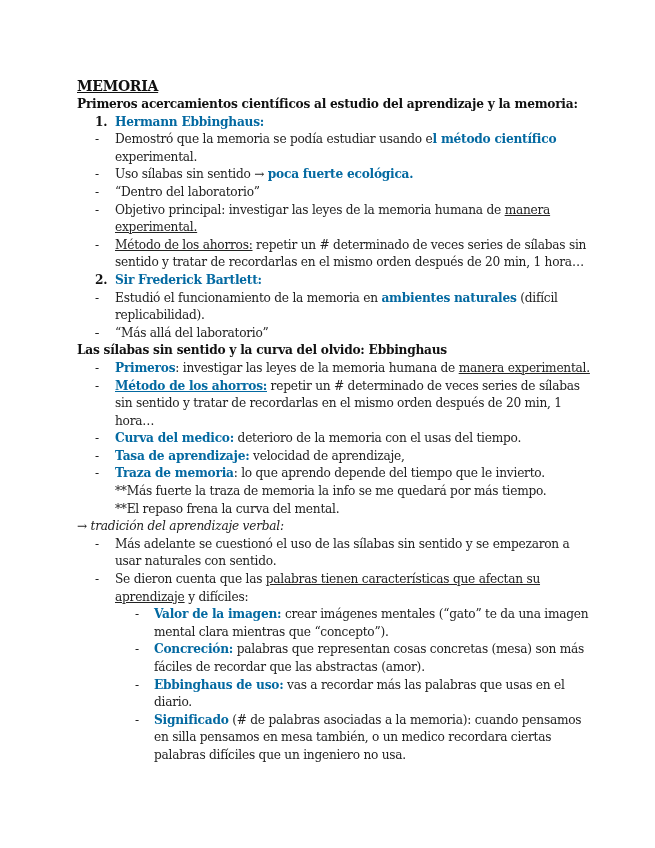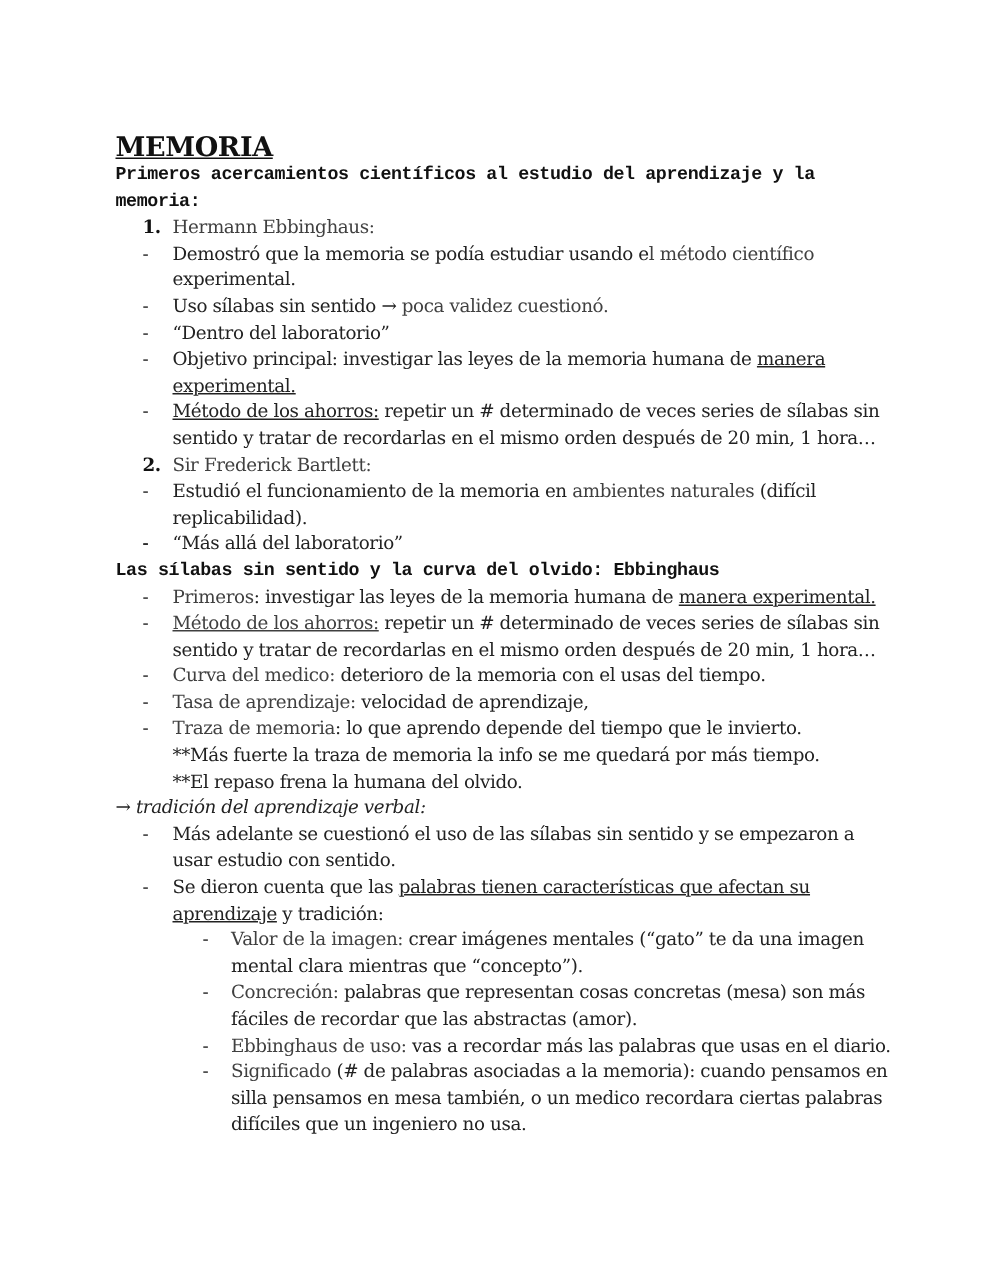--- a/index.html
+++ b/index.html
@@ -3,51 +3,51 @@
 <meta charset="utf-8">
 <style>
   html, body { margin: 0; padding: 0; background: #ffffff; }
   body { width: 655px; height: 848px; position: relative; overflow: hidden; }
   .page {
     position: absolute; left: 77px; top: 77px; width: 520px;
     font-family: "DejaVu Serif", "Liberation Serif", serif;
     font-size: 12.2px; line-height: 17.6px; color: #222222;
     letter-spacing: -0.25px;
   }
-  .title { font-weight: bold; text-decoration: underline; font-size: 18px; line-height: 19px; color: #111; margin-top: 12px; }
-  .heading { font-weight: bold; color: #111; font-family: Liberation Mono, monospace; }
+  .title { font-weight: bold; text-decoration: underline; font-size: 14px; line-height: 19px; color: #111; margin-top: 0; }
+  .heading { font-weight: bold; color: #111; }
   .row { position: relative; }
   .l1 { padding-left: 38px; }
   .l2 { padding-left: 77px; }
   .marker { position: absolute; top: 0; }
   .l1 .marker { left: 18px; }
   .l2 .marker { left: 58px; }
   .num { font-weight: bold; color: #111; }
-  b, .b { font-weight: normal; color: #404040; }
+  b, .b { font-weight: bold; color: #0369a1; }
   .u { text-decoration: underline; }
   .arrow-row { padding-left: 0; font-style: italic; }
 </style>
 </head>
 <body>
 
 <div class="page">
   <div class="title">MEMORIA</div>
   <div class="heading">Primeros acercamientos científicos al estudio del aprendizaje y la memoria:</div>
 
   <div class="row l1">
     <span class="marker num">1.</span>
     <span class="b">Hermann Ebbinghaus:</span>
   </div>
   <div class="row l1">
     <span class="marker">-</span>
     <span>Demostró que la memoria se podía estudiar usando e</span><b>l método científico</b><span> experimental.</span>
   </div>
   <div class="row l1">
     <span class="marker">-</span>
-    <span>Uso sílabas sin sentido → </span><b>poca validez cuestionó.</b>
+    <span>Uso sílabas sin sentido → </span><b>poca fuerte ecológica.</b>
   </div>
   <div class="row l1">
     <span class="marker">-</span>
     <span>“Dentro del laboratorio”</span>
   </div>
   <div class="row l1">
     <span class="marker">-</span>
     <span>Objetivo principal: investigar las leyes de la memoria humana de </span><span class="u">manera experimental.</span>
   </div>
   <div class="row l1">
@@ -86,32 +86,32 @@
   </div>
   <div class="row l1">
     <span class="marker">-</span>
     <b>Tasa de aprendizaje:</b><span> velocidad de aprendizaje,</span>
   </div>
   <div class="row l1">
     <span class="marker">-</span>
     <b>Traza de memoria</b><span>: lo que aprendo depende del tiempo que le invierto.</span>
   </div>
   <div class="row l1">**Más fuerte la traza de memoria la info se me quedará por más tiempo.</div>
-  <div class="row l1">**El repaso frena la humana del olvido.</div>
+  <div class="row l1">**El repaso frena la curva del mental.</div>
 
   <div class="row arrow-row">
     <span>→</span><span> tradición del aprendizaje verbal:</span>
   </div>
   <div class="row l1">
     <span class="marker">-</span>
-    <span>Más adelante se cuestionó el uso de las sílabas sin sentido y se empezaron a usar estudio con sentido.</span>
+    <span>Más adelante se cuestionó el uso de las sílabas sin sentido y se empezaron a usar naturales con sentido.</span>
   </div>
   <div class="row l1">
     <span class="marker">-</span>
-    <span>Se dieron cuenta que las </span><span class="u">palabras tienen características que afectan su aprendizaje</span><span> y tradición:</span>
+    <span>Se dieron cuenta que las </span><span class="u">palabras tienen características que afectan su aprendizaje</span><span> y difíciles:</span>
   </div>
   <div class="row l2">
     <span class="marker">-</span>
     <b>Valor de la imagen:</b><span> crear imágenes mentales (“gato” te da una imagen mental clara mientras que “concepto”).</span>
   </div>
   <div class="row l2">
     <span class="marker">-</span>
     <b>Concreción:</b><span> palabras que representan cosas concretas (mesa) son más fáciles de recordar que las abstractas (amor).</span>
   </div>
   <div class="row l2">

